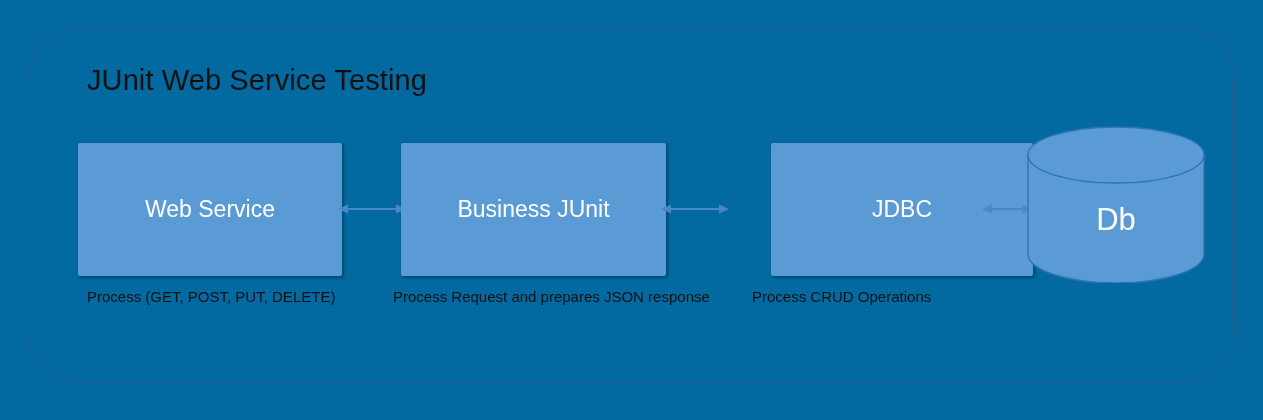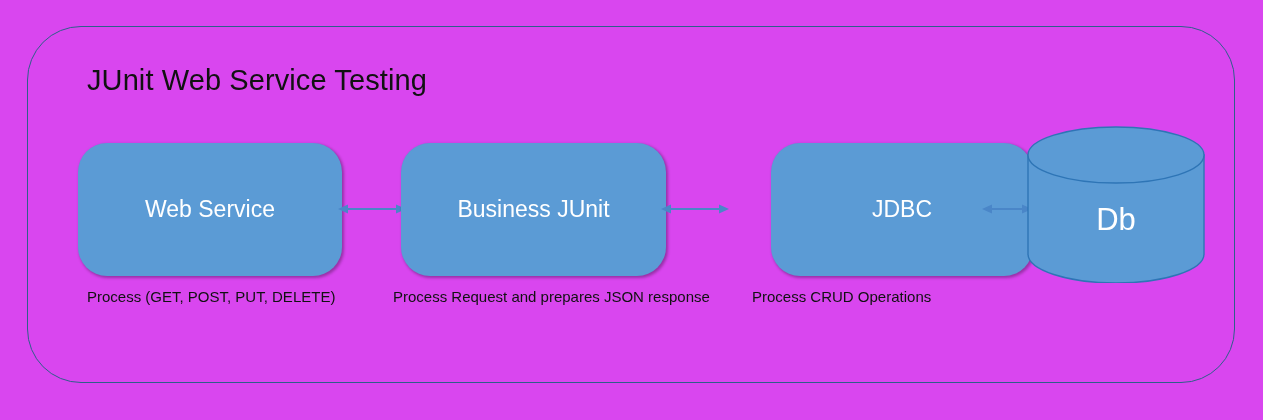--- a/index.html
+++ b/index.html
@@ -7,21 +7,21 @@
     padding: 0;
     background: #ffffff;
   }
   body {
     font-family: "Liberation Sans", sans-serif;
   }
   #canvas {
     position: relative;
     width: 1263px;
     height: 420px;
-    background: #d946ef;
+    background: #0369a1;
     overflow: hidden;
   }
   
   .outer-frame {
     position: absolute;
     left: 27px;
     top: 26px;
     width: 1208px;
     height: 357px;
     border: 1.4px solid #2E5F8A;
@@ -38,21 +38,21 @@
     color: #111111;
     letter-spacing: 0.1px;
     white-space: nowrap;
   }
   
   .proc-box {
     position: absolute;
     top: 143px;
     height: 133px;
     background: #5B9BD5;
-    border-radius: 29px;
+    border-radius: 2px;
     box-shadow: 1.5px 1.5px 3px rgba(0,0,0,0.30);
     display: flex;
     align-items: center;
     justify-content: center;
   }
   .proc-box .box-label {
     color: #ffffff;
     font-size: 23px;
     white-space: nowrap;
   }

